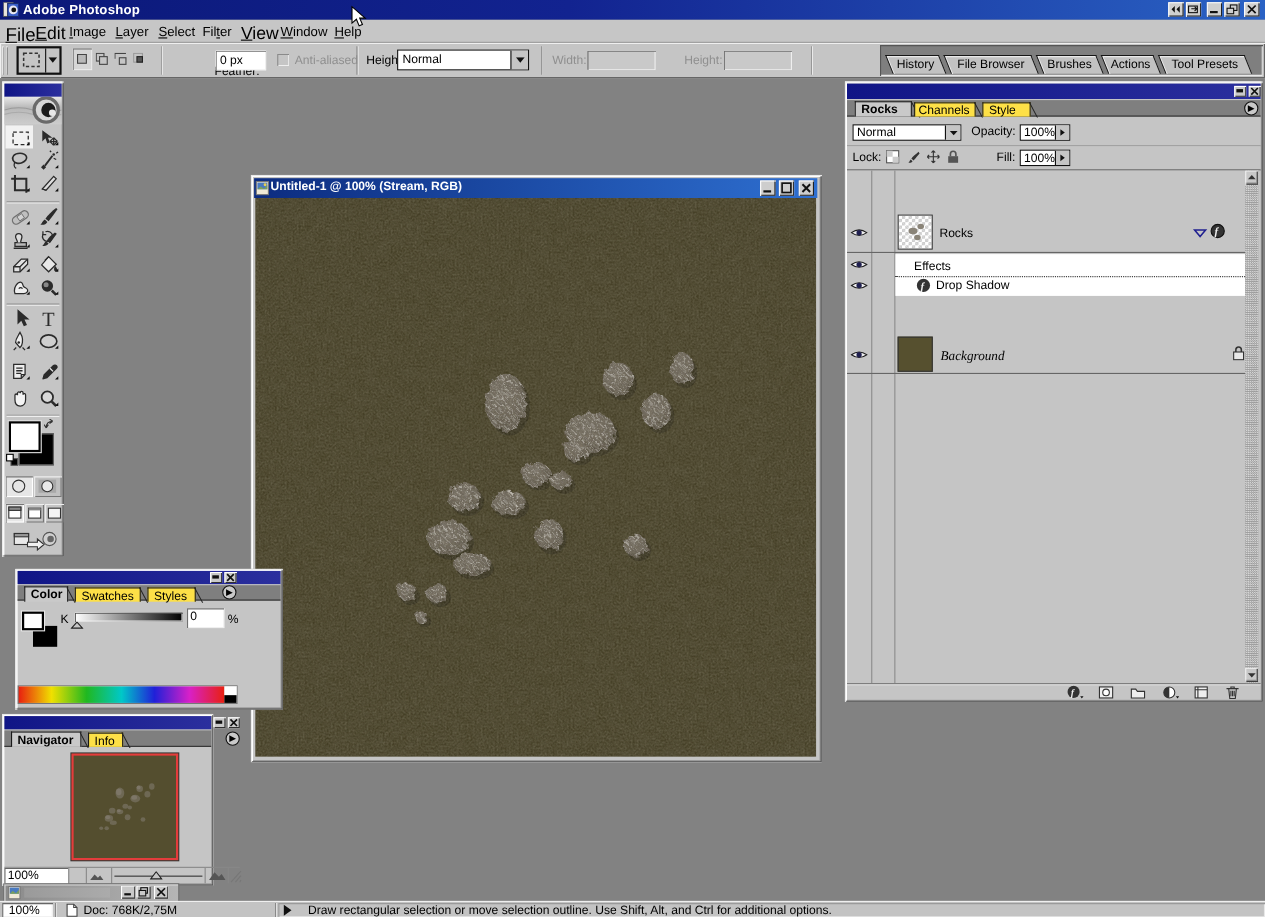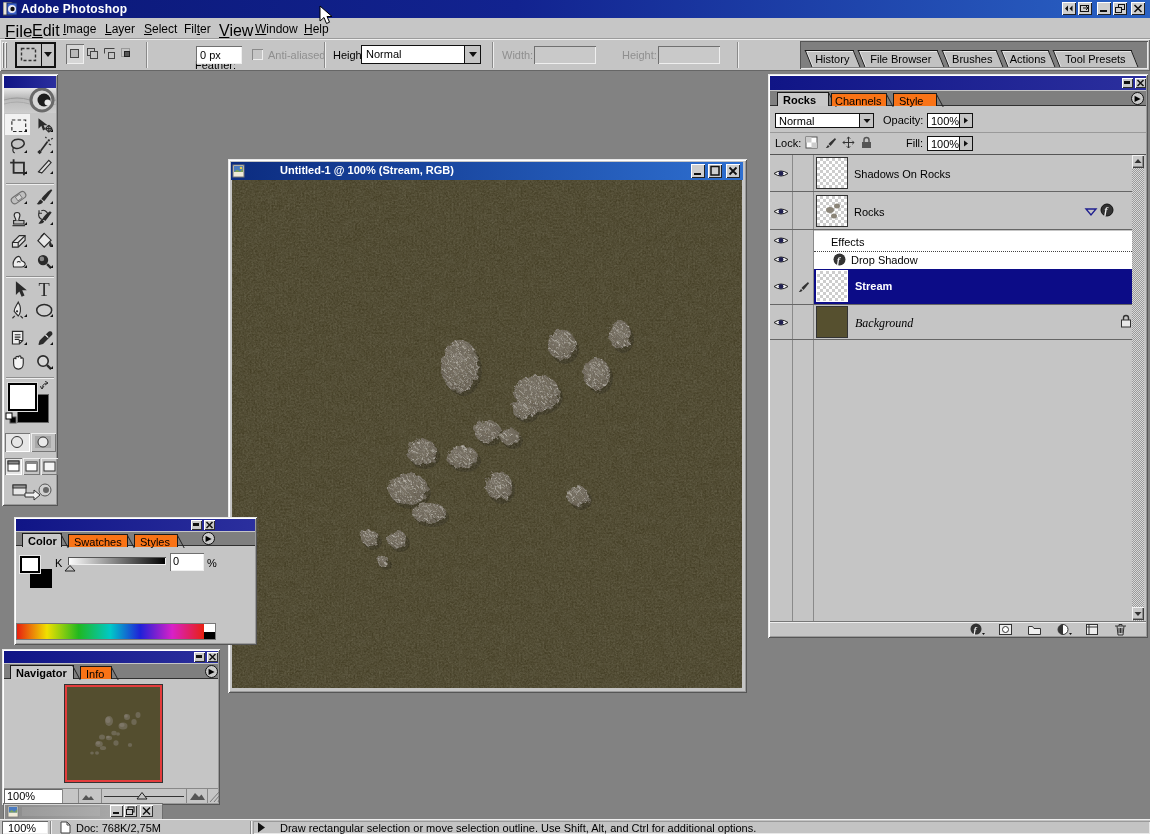--- a/index.html
+++ b/index.html
@@ -7,21 +7,21 @@
 body { background:#828282; font-family:"Liberation Sans", sans-serif; font-size:11px; color:#000; position:relative; }
 .abs { position:absolute; }
 .r { box-shadow: inset 1px 1px 0 #e9e9e9, inset -1px -1px 0 #555, inset 2px 2px 0 #fff, inset -2px -2px 0 #9a9a9a; }
 .r1 { box-shadow: inset 1px 1px 0 #efefef, inset -1px -1px 0 #666; }
 .sunk { box-shadow: inset 1px 1px 0 #707070, inset -1px -1px 0 #efefef; }
 .face { background:#c5c5c5; }
 .btn3 { background:#c8c8c8; box-shadow: inset 1px 1px 0 #f2f2f2, inset -1px -1px 0 #404040, inset -2px -2px 0 #8c8c8c; }
 .ptitle { position:absolute; left:2px; right:2px; top:2px; height:12px; background:linear-gradient(90deg,#101586,#2b2f9e); }
 .pbtn { position:absolute; top:1px; width:11px; height:10px; background:#c9c9c9; box-shadow: inset 1px 1px 0 #fff, inset -1px -1px 0 #303030; font-size:8px; line-height:9px; text-align:center; font-weight:bold; }
 .tabrow { position:absolute; left:2px; right:2px; height:15px; background:#7f7f7f; border-bottom:1px solid #303030; }
-.tab { position:absolute; top:2px; height:13px; background:#f97316; border:1px solid #1a1a1a; border-bottom:none; padding:1px 5px 0 5px; }
+.tab { position:absolute; top:2px; height:13px; background:#fde047; border:1px solid #1a1a1a; border-bottom:none; padding:1px 5px 0 5px; }
 .tab.act { font-weight:bold; top:1px; height:14px; background:#c9c9c9; }
 .tabslant { position:absolute; top:2px; width:1px; height:14px; background:#222; transform:skewX(28deg); }
 .pmenu { position:absolute; width:13px; height:13px; border-radius:50%; background:#c9c9c9; border:1px solid #111; font-size:8px; text-align:center; line-height:12px; }
 .checker { background-image: linear-gradient(45deg,#cdcdcd 25%,transparent 25%,transparent 75%,#cdcdcd 75%), linear-gradient(45deg,#cdcdcd 25%,transparent 25%,transparent 75%,#cdcdcd 75%); background-size:6px 6px; background-position:0 0,3px 3px; background-color:#fff; }
 .stipple { background-image: conic-gradient(#d8d8d8 25%, #9a9a9a 0 50%, #d8d8d8 0 75%, #9a9a9a 0); background-size:2px 2px; }
 .welltab { top:9px; height:17px; background:#c2c2c2; border:1px solid #161616; border-bottom:none; transform:skewX(22deg); box-shadow:inset 1px 1px 0 #e9e9e9; }
 .welltab span { display:block; transform:skewX(-22deg); padding-top:2px; text-align:center; font-size:11px; }
 </style>
 </head>
 <body>
@@ -341,21 +341,21 @@
 </div>
 
 <div id="docwin" class="abs face r" style="left:228px;top:159px;width:519px;height:534px;">
   <div class="abs" style="left:3px;top:3px;width:512px;height:18px;background:linear-gradient(90deg,#0c2c80,#2e6fd0);">
     <svg class="abs" style="left:1px;top:2px;" width="14" height="14" viewBox="0 0 14 14">
       <rect x="1" y="1" width="11" height="12" fill="#f0ead8" stroke="#777"></rect>
       <rect x="2" y="2" width="9" height="6" fill="#4a7ac0"></rect>
       <path d="M2 8 l3 -2.5 3 2 3 -3 v3.5 h-9 z" fill="#7aa05a"></path>
       <circle cx="9" cy="4" r="1.3" fill="#e8d050"></circle>
     </svg>
-    <span class="abs" style="left:15px;top:2px;font-weight:bold;color:#fff;padding-left:34px;">Untitled-1 @ 100% (Stream, RGB)</span>
+    <span class="abs" style="left:15px;top:2px;font-weight:bold;color:#fff;">Untitled-1 @ 100% (Stream, RGB)</span>
     <div class="abs" style="left:460px;top:2px;width:14px;height:14px;background:#cdcdcd;box-shadow:inset 1px 1px 0 #fff, inset -1px -1px 0 #222;">
       <svg width="14" height="14">
           <rect x="3" y="9" width="7" height="2" fill="#111"></rect>
         </svg>
     </div>
     <div class="abs" style="left:477px;top:2px;width:14px;height:14px;background:#cdcdcd;box-shadow:inset 1px 1px 0 #fff, inset -1px -1px 0 #222;">
       <svg width="14" height="14">
           <rect x="3" y="2.5" width="8" height="8.5" fill="none" stroke="#111" stroke-width="1.5"></rect>
         </svg>
     </div>
@@ -510,28 +510,20 @@
           </svg></div>
     </div>
   </div>
   <div class="abs" style="left:2px;top:80px;width:376px;height:1px;background:#555;"></div>
 
   <div class="abs" style="left:2px;top:81px;width:376px;height:466px;background:#c5c5c5;" id="llist">
 
     <div class="abs" style="left:22px;top:0;width:1px;height:466px;background:#8a8a8a;"></div>
     <div class="abs" style="left:43px;top:0;width:1px;height:466px;background:#8a8a8a;"></div>
 
-    <div class="abs" style="left:0;top:0;width:362px;height:37px;border-bottom:1px solid #666;">
-      <svg class="abs" style="left:3px;top:13px;" width="16" height="11">
-          <path d="M1 5.5 Q8 0.5 15 5.5 Q8 10.5 1 5.5 Z" fill="#f0f0f0" stroke="#222"></path>
-          <circle cx="8" cy="5.5" r="2.4" fill="#202050"></circle>
-        </svg>
-      <div class="abs checker" style="left:46px;top:2px;width:32px;height:32px;border:1px solid #333;"></div>
-      <span class="abs" style="left:84px;top:13px;">Shadows On Rocks</span>
-    </div>
 
     <div class="abs" style="left:0;top:38px;width:362px;height:37px;border-bottom:1px solid #666;">
       <svg class="abs" style="left:3px;top:13px;" width="16" height="11">
           <path d="M1 5.5 Q8 0.5 15 5.5 Q8 10.5 1 5.5 Z" fill="#f0f0f0" stroke="#222"></path>
           <circle cx="8" cy="5.5" r="2.4" fill="#202050"></circle>
         </svg>
       <div class="abs checker" style="left:46px;top:2px;width:32px;height:32px;border:1px solid #333;">
         <svg width="32" height="32">
             <ellipse cx="13" cy="14" rx="4" ry="3" fill="#8a8478"></ellipse>
             <ellipse cx="20" cy="10" rx="3" ry="2.5" fill="#8a8478"></ellipse>
@@ -564,33 +556,20 @@
           <path d="M1 5.5 Q8 0.5 15 5.5 Q8 10.5 1 5.5 Z" fill="#f0f0f0" stroke="#222"></path>
           <circle cx="8" cy="5.5" r="2.4" fill="#202050"></circle>
         </svg>
     </div>
     <svg class="abs" style="left:63px;top:98px;" width="14" height="14">
         <circle cx="6.5" cy="6.5" r="6" fill="#333"></circle>
         <text x="3.8" y="10.5" font-size="10" font-style="italic" font-weight="bold" fill="#eee" font-family="Liberation Serif">f</text>
       </svg>
     <span class="abs" style="left:81px;top:99px;">Drop Shadow</span>
 
-    <div class="abs" style="left:0;top:114px;width:362px;height:36px;border-bottom:1px solid #666;">
-      <div class="abs" style="left:44px;top:0;width:318px;height:35px;background:#0c0c87;"></div>
-      <svg class="abs" style="left:3px;top:12px;" width="16" height="11">
-          <path d="M1 5.5 Q8 0.5 15 5.5 Q8 10.5 1 5.5 Z" fill="#f0f0f0" stroke="#222"></path>
-          <circle cx="8" cy="5.5" r="2.4" fill="#202050"></circle>
-        </svg>
-      <svg class="abs" style="left:26px;top:12px;" width="14" height="14">
-          <path d="M12 1 C10 3 7 5 5.5 7 L7.5 9 C9.5 7 11.5 4 13 2.5 Z" fill="#333"></path>
-          <path d="M5 8 c-1 1 -1 2 -2.2 2.8 1.4 .5 3 0 3.8 -1.2 z" fill="#333"></path>
-        </svg>
-      <div class="abs checker" style="left:46px;top:1px;width:32px;height:32px;border:1px solid #fff;outline:1px solid #0c0c87;"></div>
-      <span class="abs" style="left:85px;top:11px;color:#fff;font-weight:bold;">Stream</span>
-    </div>
 
     <div class="abs" style="left:0;top:150px;width:362px;height:35px;border-bottom:1px solid #666;">
       <svg class="abs" style="left:3px;top:12px;" width="16" height="11">
           <path d="M1 5.5 Q8 0.5 15 5.5 Q8 10.5 1 5.5 Z" fill="#f0f0f0" stroke="#222"></path>
           <circle cx="8" cy="5.5" r="2.4" fill="#202050"></circle>
         </svg>
       <div class="abs" style="left:46px;top:1px;width:32px;height:32px;background:#56502f;border:1px solid #333;"></div>
       <span class="abs" style="left:85px;top:11px;font-style:italic;font-family:'Liberation Serif';font-size:12px;">Background</span>
       <svg class="abs" style="left:350px;top:9px;" width="12" height="14">
           <rect x="1.5" y="6" width="9" height="7" fill="#e8e8e8" stroke="#333"></rect>
@@ -666,21 +645,21 @@
     </svg>
   <div class="abs sunk" style="left:156px;top:36px;width:34px;height:18px;background:#fff;padding:2px 0 0 3px;">0</div>
   <span class="abs" style="left:193px;top:40px;">%</span>
   <div class="abs" style="left:3px;top:107px;width:198px;height:15px;box-shadow:0 0 0 1px #777;">
     <div class="abs" style="left:0;top:0;width:187px;height:15px;background:linear-gradient(90deg,#e82010,#f0e000 16%,#20b820 33%,#00c8c8 50%,#2020d8 66%,#d820c8 83%,#e82010 100%);"></div>
     <div class="abs" style="left:187px;top:0;width:11px;height:8px;background:#fff;"></div>
     <div class="abs" style="left:187px;top:8px;width:11px;height:7px;background:#000;"></div>
   </div>
 </div>
 
-<div id="navpal" class="abs face r" style="left:2px;top:649px;width:218px;height:156px;">
+<div id="navpal" class="abs face r" style="left:2px;top:649px;width:192px;height:156px;">
   <div class="ptitle" style="height:12px;">
     <div class="pbtn" style="left:190px;top:1px;"><svg width="11" height="10">
           <rect x="2" y="3" width="6" height="3" fill="#111"></rect>
         </svg></div>
     <div class="pbtn" style="left:203px;top:1px;"><svg width="11" height="10">
           <path d="M2.5 2 L8.5 8 M8.5 2 L2.5 8" stroke="#111" stroke-width="1.5"></path>
         </svg></div>
   </div>
   <div class="tabrow" style="top:15px;height:15px;">
     <div class="tab act" style="left:6px;width:64px;">Navigator</div>

